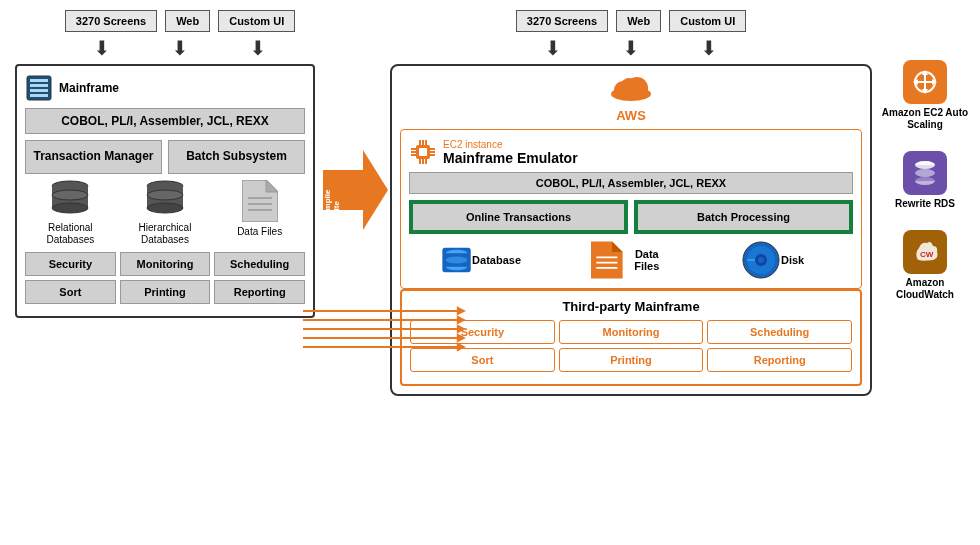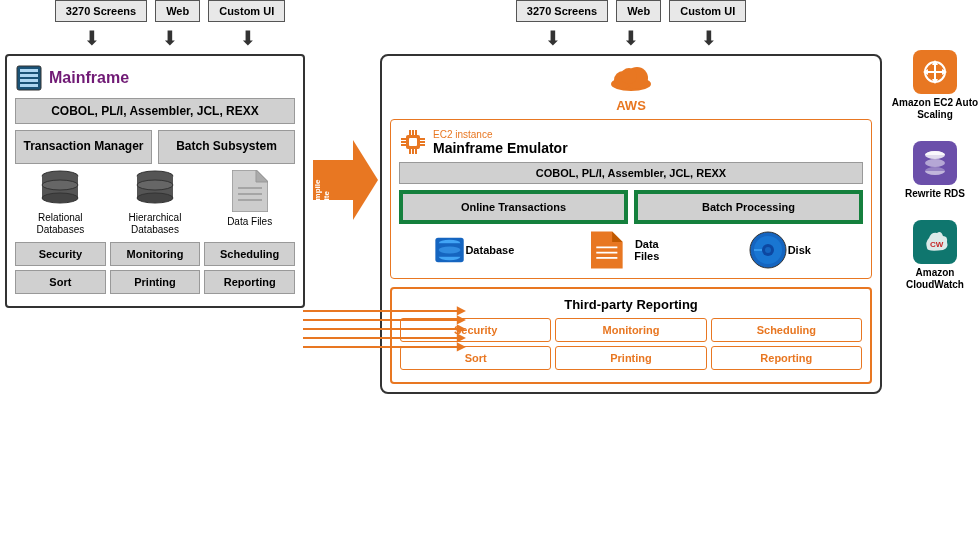--- a/index.html
+++ b/index.html
@@ -9,20 +9,21 @@
       width: 980px;
       height: 545px;
       overflow: hidden;
       position: relative;
     }
 
     .diagram-container {
       width: 980px;
       height: 545px;
       position: relative;
+      padding: 10px;
       display: flex;
       flex-direction: row;
       align-items: flex-start;
       gap: 0;
     }
 
     
     .left-section {
       display: flex;
       flex-direction: column;
@@ -79,23 +80,23 @@
       margin-bottom: 6px;
     }
 
     .mainframe-icon {
       width: 28px;
       height: 28px;
       flex-shrink: 0;
     }
 
     .mainframe-title {
-      font-size: 16px;
-      font-weight: bold;
-      color: #701a75;
+      font-size: 12px;
+      font-weight: bold;
+      color: #000000;
     }
 
     .code-bar {
       background: #d0d0d0;
       border: 1px solid #999;
       text-align: center;
       padding: 5px;
       font-size: 12px;
       font-weight: bold;
       margin-bottom: 6px;
@@ -219,21 +220,20 @@
     .aws-label {
       font-size: 13px;
       font-weight: bold;
       color: #e87722;
     }
 
     .ec2-section {
       border: 1.5px solid #e87722;
       border-radius: 4px;
       padding: 8px;
-      margin-bottom: 8px;
     }
 
     .ec2-title-row {
       display: flex;
       flex-direction: row;
       align-items: center;
       gap: 6px;
       margin-bottom: 6px;
     }
 
@@ -349,21 +349,21 @@
     .aws-service-label {
       font-size: 10px;
       text-align: center;
       line-height: 1.2;
       font-weight: bold;
     }
 
     .bg-orange { background: #e87722; }
     .bg-purple { background: #6b4faa; }
     .bg-green { background: #2e7d32; }
-    .bg-red { background: #0f766e; }
+    .bg-red { background: #a16207; }
   </style>
 </head>
 <body>
 
 <div class="diagram-container">
 
   <div class="left-section">
 
     <div class="left-top-labels">
       <div class="screen-label">3270 Screens</div>
@@ -568,21 +568,21 @@
                 <circle cx="20" cy="20" r="6" fill="#0d47a1"></circle>
                 <circle cx="20" cy="20" r="3" fill="#1565c0"></circle>
                 <line x1="6" y1="20" x2="14" y2="20" stroke="#42a5f5" stroke-width="1.5"></line>
               </svg>
               <span class="right-db-label">Disk</span>
             </div>
           </div>
         </div>
 
         <div class="third-party-box">
-          <div class="third-party-title">Third-party Reporting</div>
+          <div class="third-party-title">Third-party Mainframe</div>
           <div class="tp-three-col">
             <div class="tp-box">Security</div>
             <div class="tp-box">Monitoring</div>
             <div class="tp-box">Scheduling</div>
           </div>
           <div class="tp-three-col">
             <div class="tp-box">Sort</div>
             <div class="tp-box">Printing</div>
             <div class="tp-box">Reporting</div>
           </div>

